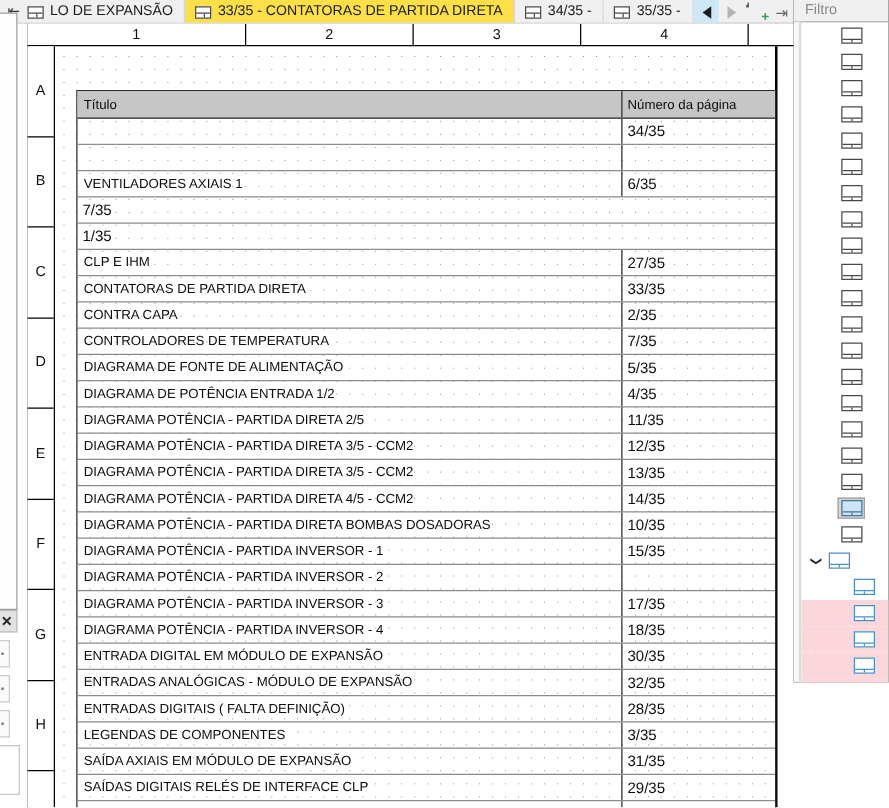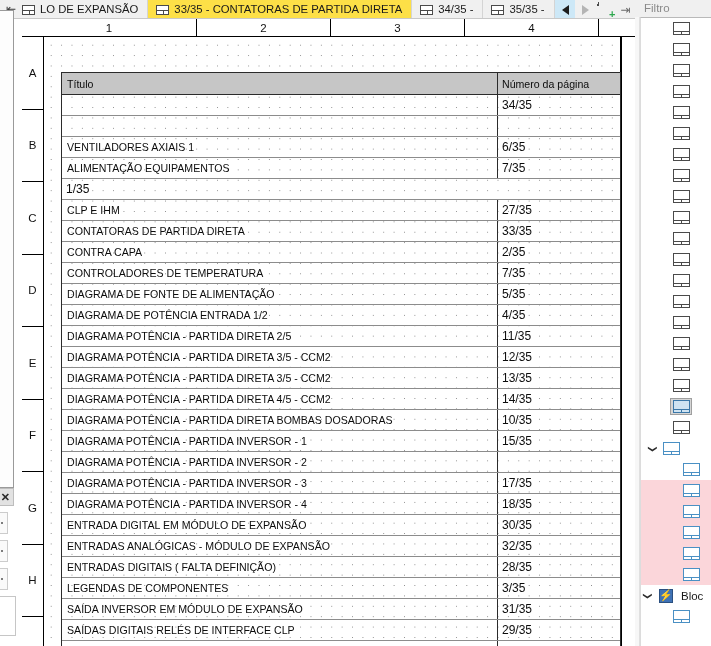--- a/index.html
+++ b/index.html
@@ -156,21 +156,21 @@
   .leftpanel-chip.k1::after, .leftpanel-chip.k2::after, .leftpanel-chip.k3::after {
     content:""; position:absolute; right:4px; top:9px; width:2px;height:2px;background:#7d7d7d;
   }
   .leftpanel-big {
     position: absolute; left: -14px; top: 596px; width: 30px; height: 40px;
     background: #ffffff; border: 1px solid #c6c6c6;
   }
 
   
   .rightpanel {
-    position: absolute; left: 635px; top: 0; width: 76px; height: 646px;
+    position: absolute; left: 635px; top: 0; width: 76px; height: 546px;
     background: #000000; overflow: hidden;
   }
   .rp-filter {
     position: absolute; left: 0; top: 0; width: 76px; height: 17px;
     background: #f0f0f0; color: #8a8a8a; font-size: 11.5px;
     padding-left: 9px; line-height: 17px;
   }
   .rp-body {
     position: absolute; left: 5px; top: 17px; width: 71px; height: 629px;
     background: #ffffff; border-top: 1px solid #b9b9b9; border-left: 1px solid #dcdcdc;
@@ -281,21 +281,20 @@
           <div class="c-page">34/35</div>
         </div>
         <div class="row">
           <div class="c-title"></div>
         </div>
         <div class="row">
           <div class="c-title">VENTILADORES AXIAIS 1</div>
           <div class="c-page">6/35</div>
         </div>
         <div class="row">
-          <div class="c-title">ALIMENTAÇÃO EQUIPAMENTOS</div>
           <div class="c-page">7/35</div>
         </div>
         <div class="row">
           <div class="c-page">1/35</div>
         </div>
         <div class="row">
           <div class="c-title">CLP E IHM</div>
           <div class="c-page">27/35</div>
         </div>
         <div class="row">
@@ -363,21 +362,21 @@
         </div>
         <div class="row">
           <div class="c-title">ENTRADAS DIGITAIS ( FALTA DEFINIÇÃO)</div>
           <div class="c-page">28/35</div>
         </div>
         <div class="row">
           <div class="c-title">LEGENDAS DE COMPONENTES</div>
           <div class="c-page">3/35</div>
         </div>
         <div class="row">
-          <div class="c-title">SAÍDA INVERSOR EM MÓDULO DE EXPANSÃO</div>
+          <div class="c-title">SAÍDA AXIAIS EM MÓDULO DE EXPANSÃO</div>
           <div class="c-page">31/35</div>
         </div>
         <div class="row">
           <div class="c-title">SAÍDAS DIGITAIS  RELÉS DE INTERFACE CLP</div>
           <div class="c-page">29/35</div>
         </div>
         <div class="row">
           <div class="c-title">SWITCH PROFNET</div>
           <div class="c-page">9/35</div>
         </div>

